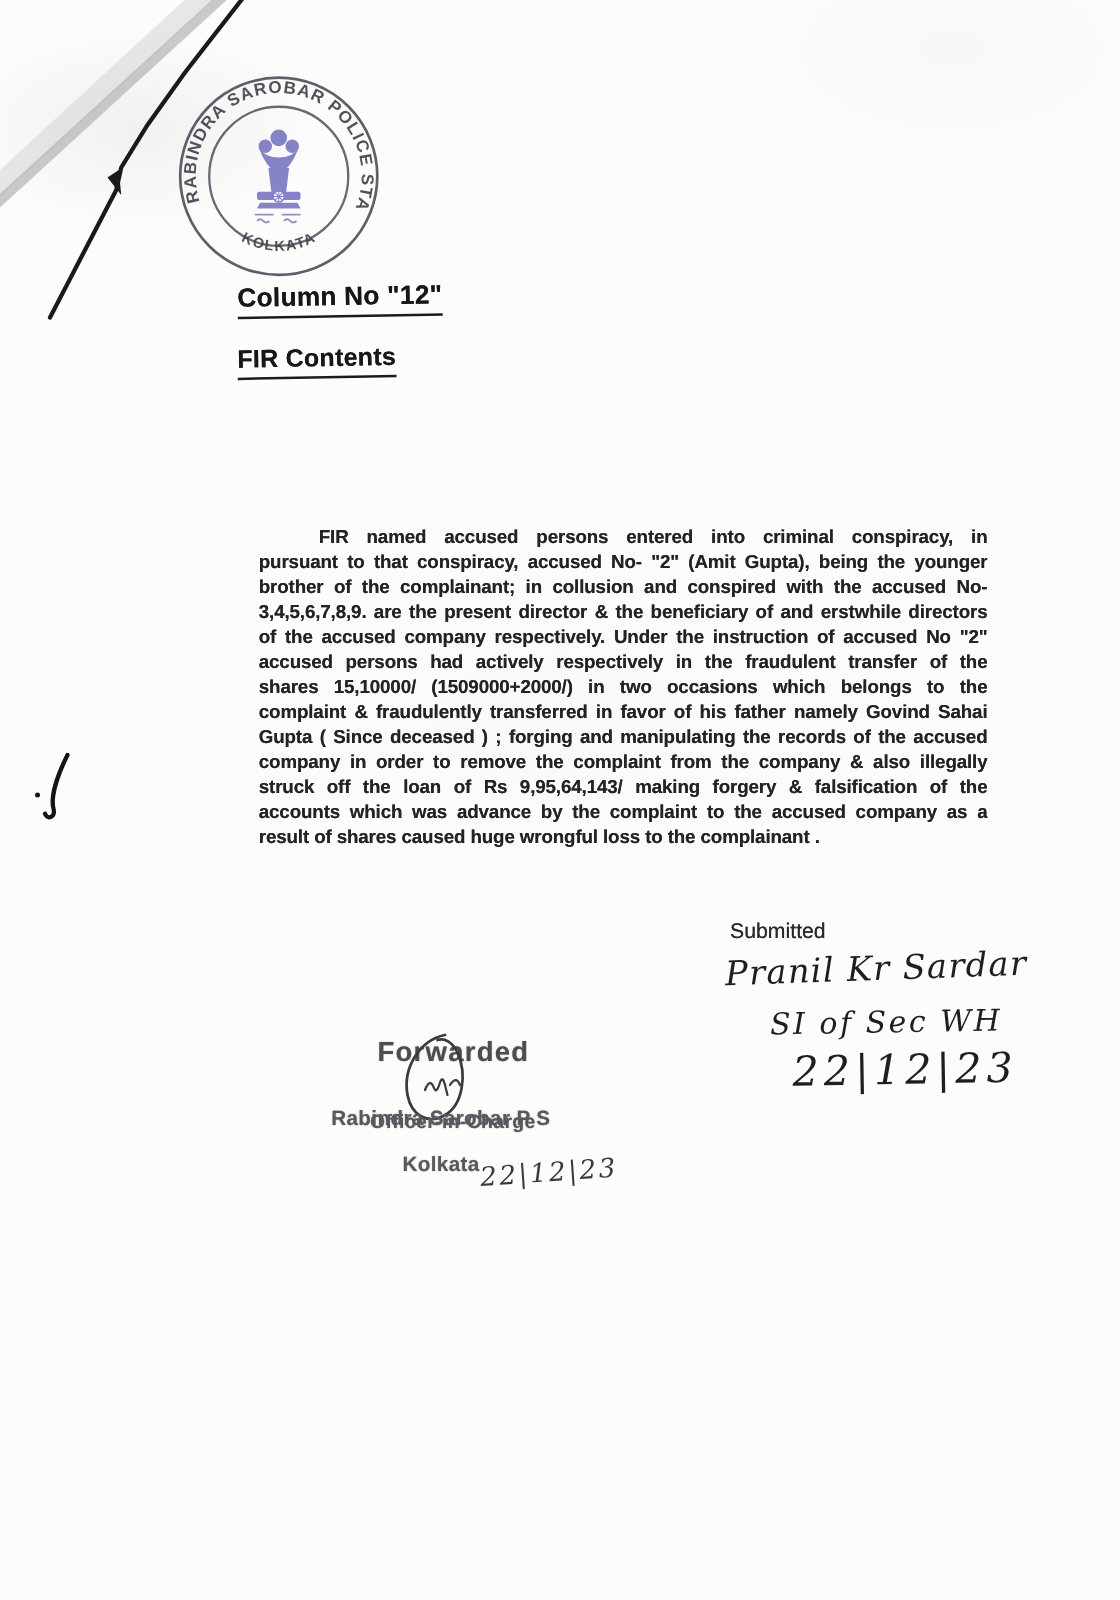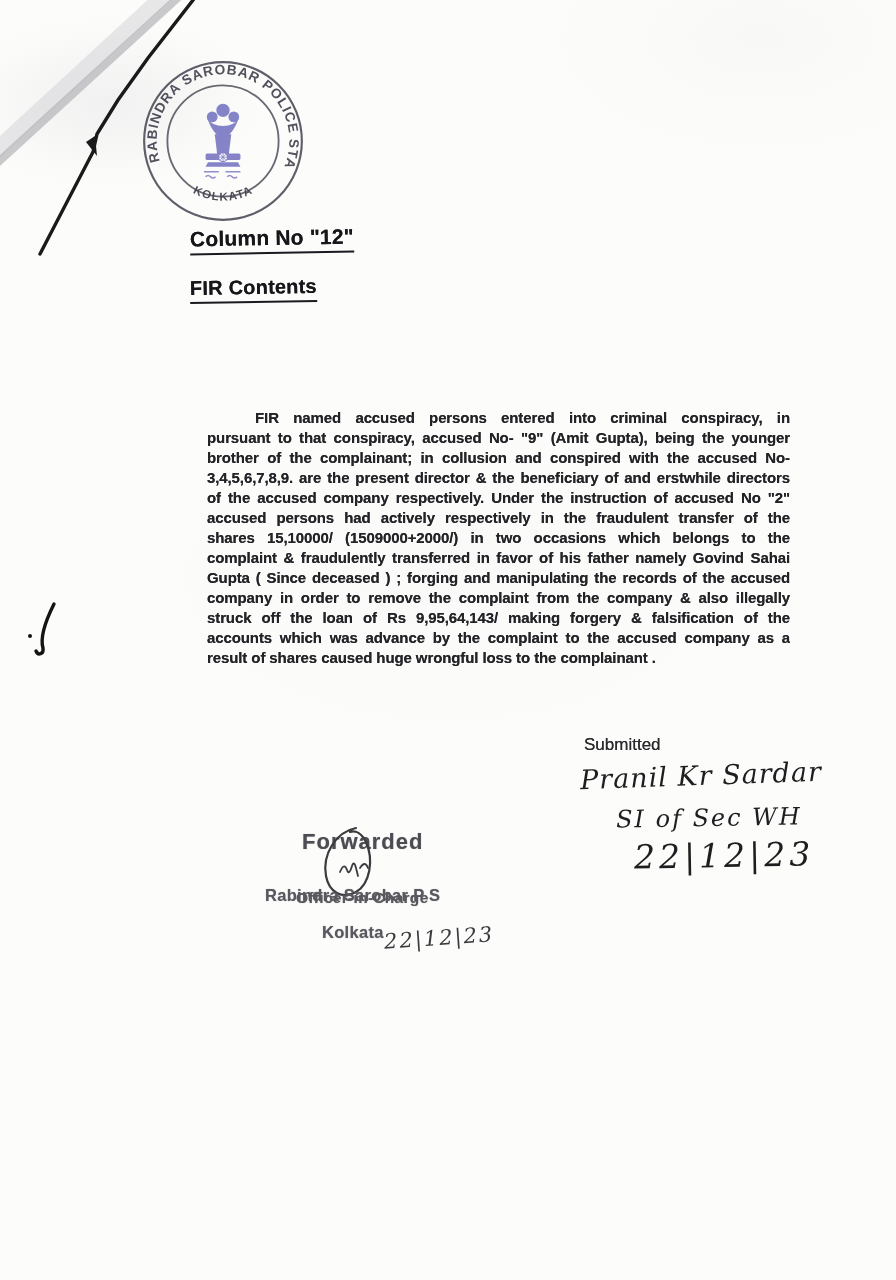--- a/index.html
+++ b/index.html
@@ -19,21 +19,21 @@
   .corner-marks{position:absolute;left:0;top:0;}
   .stamp{position:absolute;left:140px;top:58px;width:166px;height:166px;}
   .heading{
     position:absolute;font-weight:800;color:#17171b;
     border-bottom:2.5px solid #1b1b1f;padding-bottom:2px;
     text-shadow:0 0 .5px #2a2a2e;transform:rotate(-1deg);
     letter-spacing:.2px;
   }
   .heading.col-no{left:190px;top:226px;font-size:21px;}
   .heading.fir{left:190px;top:276px;font-size:20px;}
-  .fir-text{position:absolute;left:207px;top:408px;width:583px;
+  .fir-text{position:absolute;left:207px;top:420px;width:583px;
     font-size:15px;font-weight:700;line-height:20px;color:#232327;
     text-shadow:0 0 .4px rgba(40,40,45,.8);letter-spacing:-.1px;}
   .fir-line{text-align:justify;text-align-last:justify;height:20px;overflow:hidden;}
   .fir-line.first{text-indent:48px;}
   .fir-line.last{text-align-last:left;}
   .margin-note{position:absolute;left:24px;top:598px;}
   .submitted-label{position:absolute;left:584px;top:735px;
     font-size:17px;font-weight:400;color:#2a2a2e;text-shadow:0 0 .5px #333;}
   .hw{font-family:"DejaVu Serif",serif;font-style:italic;color:#1e1e20;
     position:absolute;white-space:nowrap;}
@@ -97,21 +97,21 @@
         <path d="M79,143 q3,-3 6,0 t6,0 M105,143 q3,-3 6,0 t6,0"></path>
       </g>
     </svg>
   </div>
 
   <div class="heading col-no">Column No "12"</div>
   <div class="heading fir">FIR Contents</div>
 
   <div class="fir-text">
       <div class="fir-line first">FIR named accused persons entered into criminal conspiracy, in</div>
-      <div class="fir-line">pursuant to that conspiracy, accused No- "9" (Amit Gupta), being the younger</div>
+      <div class="fir-line">pursuant to that conspiracy, accused No- "2" (Amit Gupta), being the younger</div>
       <div class="fir-line">brother of the complainant; in collusion and conspired with the accused No-</div>
       <div class="fir-line">3,4,5,6,7,8,9. are the present director &amp; the beneficiary of and erstwhile directors</div>
       <div class="fir-line">of the accused company respectively. Under the instruction of accused No "2"</div>
       <div class="fir-line">accused persons  had actively respectively in the fraudulent transfer of the</div>
       <div class="fir-line">shares  15,10000/  (1509000+2000/) in two occasions  which belongs to the</div>
       <div class="fir-line">complaint &amp; fraudulently transferred in favor of his father namely Govind Sahai</div>
       <div class="fir-line">Gupta ( Since deceased ) ;  forging and manipulating the records of the accused</div>
       <div class="fir-line">company in order to remove the complaint from the  company &amp; also illegally</div>
       <div class="fir-line">struck off the loan of Rs 9,95,64,143/ making  forgery &amp; falsification of the</div>
       <div class="fir-line">accounts  which was advance by the complaint to the accused company as a</div>

